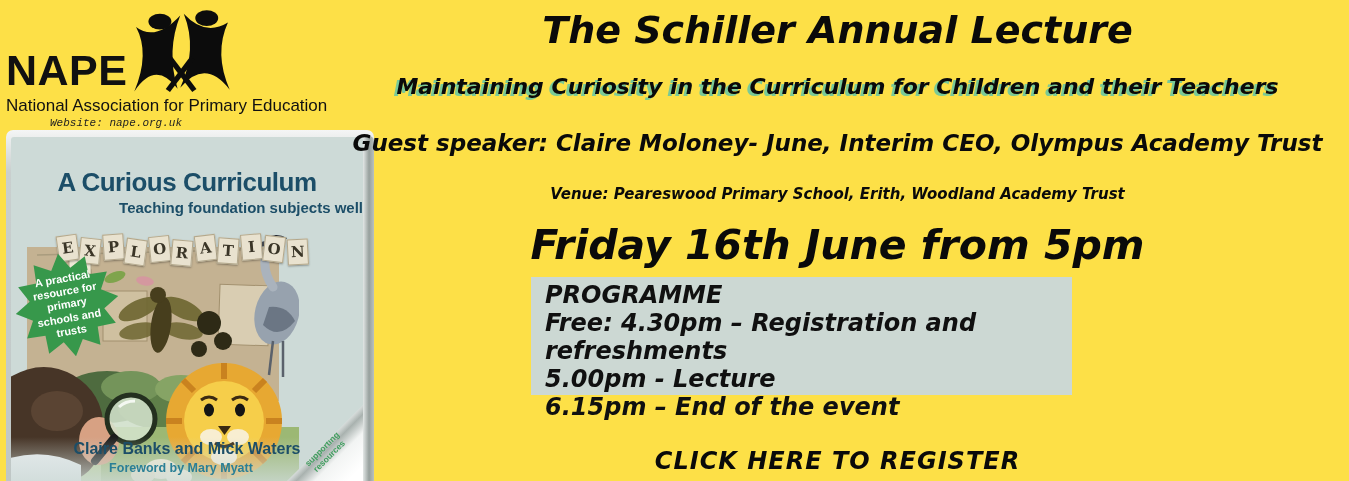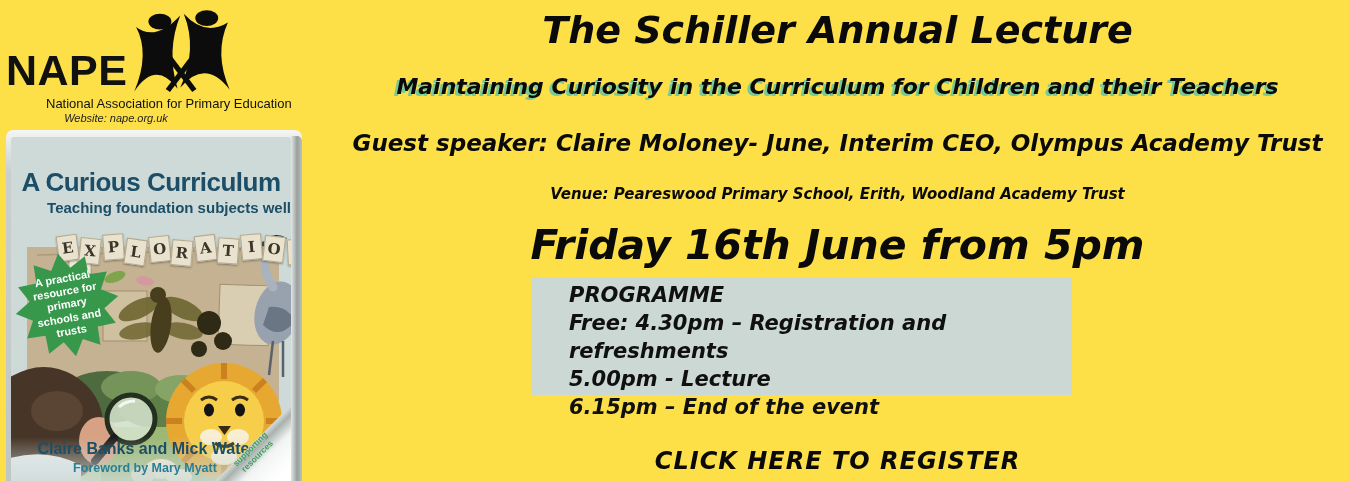--- a/index.html
+++ b/index.html
@@ -6,27 +6,27 @@
   .page{position:relative;width:1349px;height:481px;background:#fde047;overflow:hidden;
         font-family:"DejaVu Sans",sans-serif;padding-left:12px;}
 
   
   .nape-logo{position:absolute;left:6px;top:3px;width:220px;}
   .nape-row{display:flex;align-items:flex-end;}
   .nape-acronym{font-family:"Liberation Sans",sans-serif;font-weight:700;font-size:43px;
                 color:#111;line-height:1;letter-spacing:0.5px;padding-bottom:3px;}
   .nape-figures{margin-left:2px;}
   .nape-figures svg{display:block;width:106px;height:92px;}
-  .nape-fullname{font-family:"Liberation Sans",sans-serif;font-size:13px;color:#111;
-                 text-align:left;white-space:nowrap;margin-top:1px;margin-left:40px;}
-  .nape-website{font-family:Liberation Sans, sans-serif;font-style:italic;font-size:11px;
+  .nape-fullname{font-family:"Liberation Sans",sans-serif;font-size:17px;color:#111;
+                 text-align:left;white-space:nowrap;margin-top:1px;}
+  .nape-website{font-family:Liberation Mono, monospace;font-style:italic;font-size:11px;
                 color:#222;text-align:center;margin-top:1px;}
 
   
-  .book{position:absolute;left:6px;top:130px;width:296px;height:351px;
+  .book{position:absolute;left:6px;top:130px;width:368px;height:351px;
         background:linear-gradient(180deg,#f4f5f5,#c9cfce 12%,#bfc7c6);
         border-radius:7px 7px 0 0;}
   .book-edge{position:absolute;right:0;top:6px;bottom:0;width:11px;
              background:linear-gradient(90deg,#e3e7e6,#97a09d 55%,#b9c1bf);
              border-radius:0 5px 0 0;}
   .book-cover{position:absolute;left:5px;top:7px;right:11px;bottom:0;
               background:#cddad7;border-radius:3px 3px 0 0;overflow:hidden;}
   .book-title{margin-top:30px;text-align:center;font-family:"Liberation Sans",sans-serif;
               font-weight:700;font-size:26px;color:#1c4e68;letter-spacing:-0.5px;}
   .book-subtitle{text-align:right;font-family:"Liberation Sans",sans-serif;
@@ -63,21 +63,21 @@
         font-family:"DejaVu Sans",sans-serif;font-style:italic;font-weight:700;}
   .flyer-title{top:8px;font-size:38px;}
   .flyer-subtitle{top:74px;font-size:22px;text-shadow:-3px 2px 0 #79ca97;}
   .flyer-speaker{top:130px;font-size:23px;}
   .flyer-venue{top:185px;font-size:15px;}
   .flyer-datetime{top:221px;font-size:41px;}
   .programme-box{position:absolute;left:531px;top:277px;width:541px;height:118px;
                  background:#ccd8d3;z-index:2;}
   .programme-inner{padding:4px 0 0 14px;text-align:left;}
   .prog-line{font-family:"DejaVu Sans",sans-serif;font-style:italic;font-weight:700;
-             font-size:21px;line-height:28px;color:#101010;margin-left:24px;}
+             font-size:24px;line-height:28px;color:#101010;}
   .flyer-copies{top:406px;font-size:21.5px;}
   .flyer-register{top:447px;font-size:24px;cursor:pointer;letter-spacing:1px;}
 </style>
 </head>
 <body>
 
 <div class="page">
 
   <div class="nape-logo">
     <div class="nape-row">

